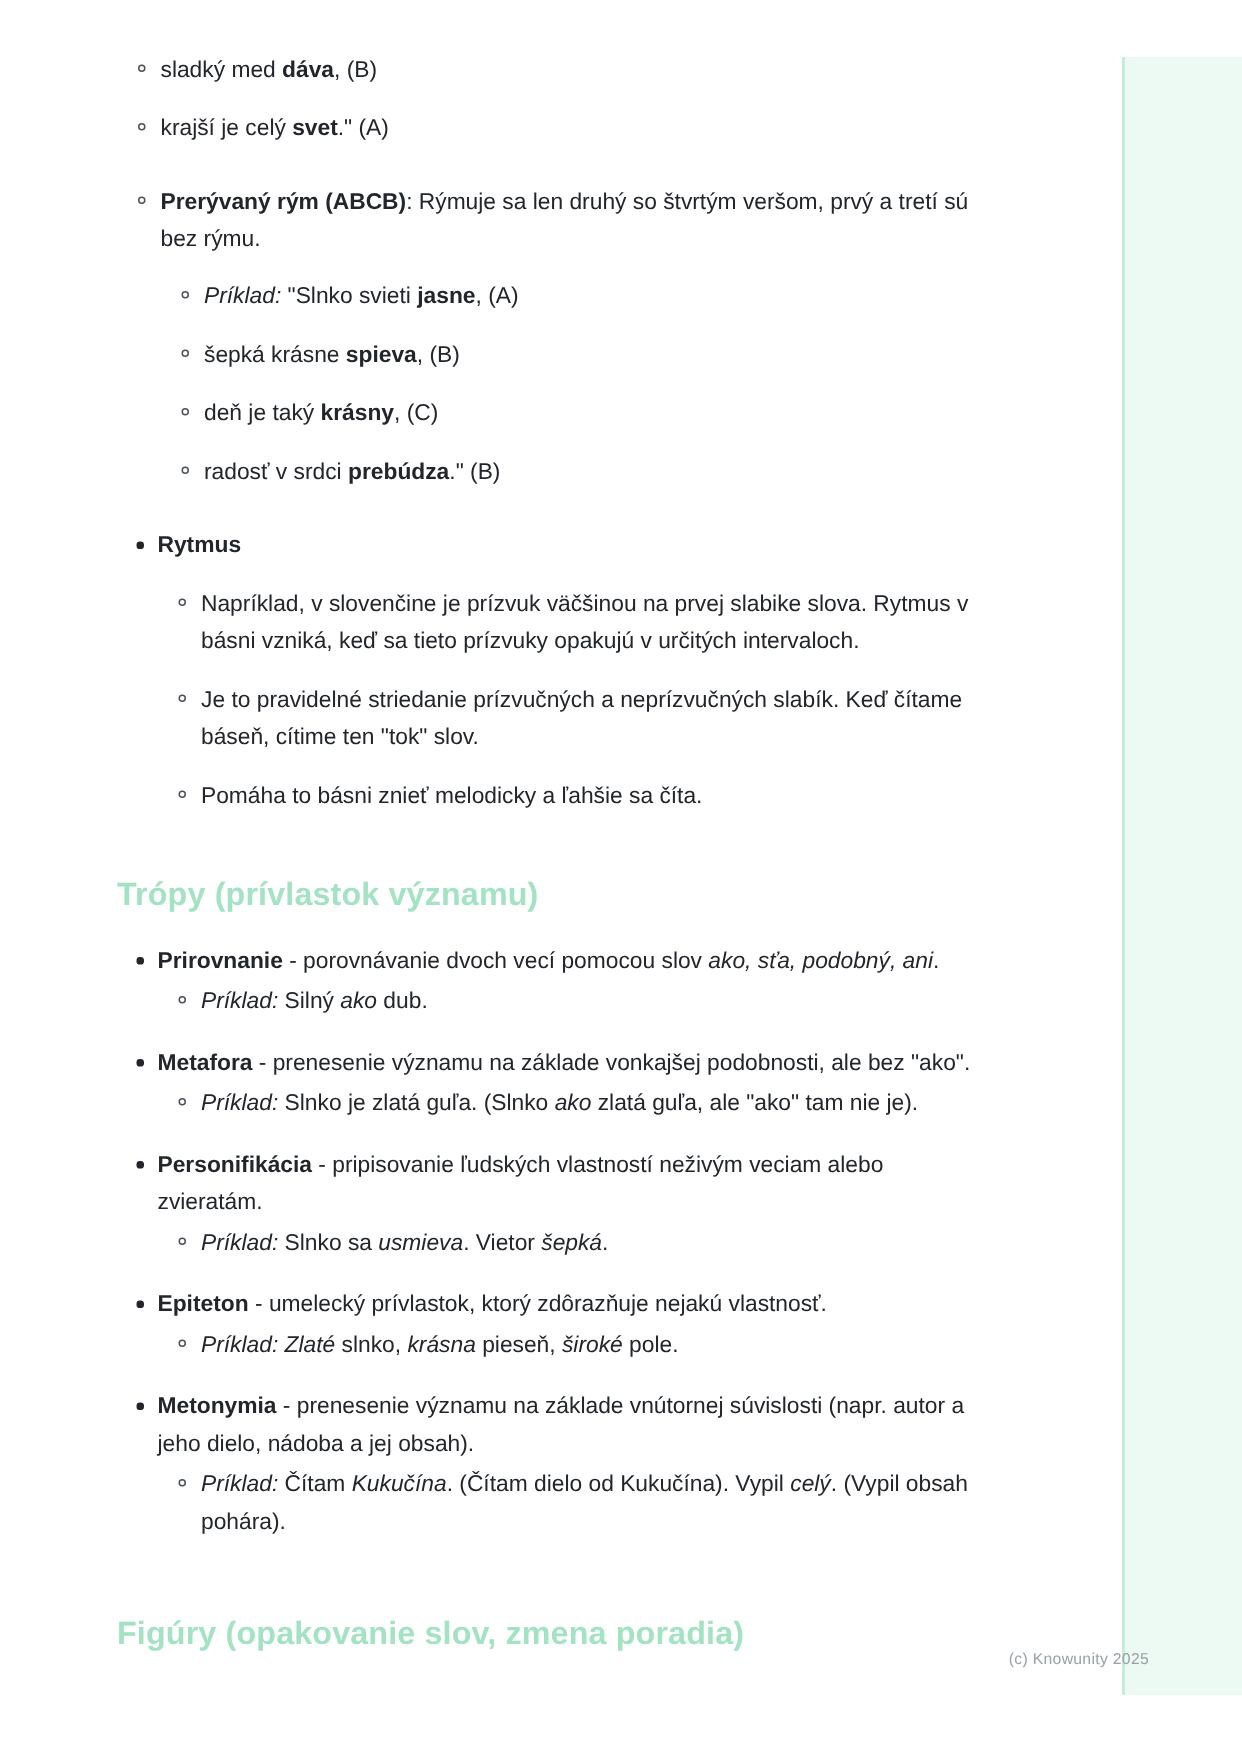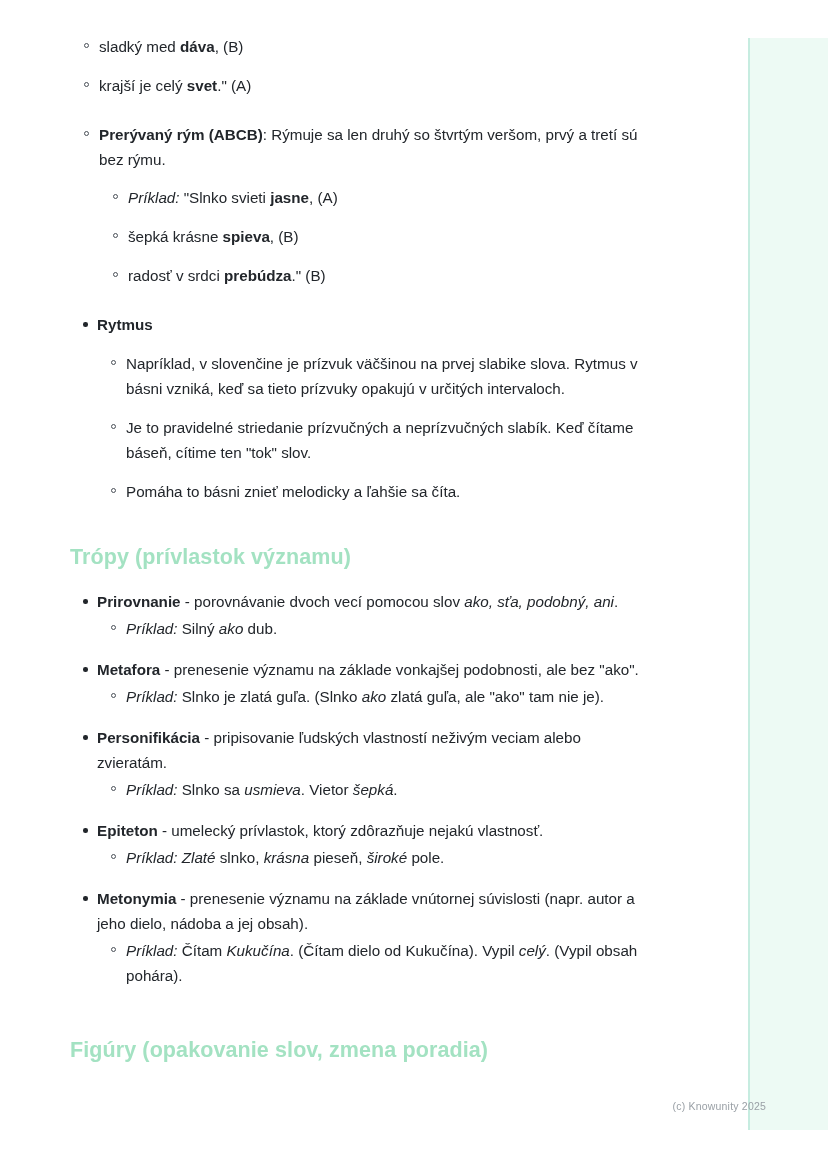--- a/index.html
+++ b/index.html
@@ -24,21 +24,21 @@
     left: 748px;
     top: 38px;
     width: 80px;
     height: 1092px;
     background: #edfaf4;
     border-left: 2px solid #c6ece0;
   }
 
   .page {
     position: absolute;
-    left: 4px;
+    left: 12px;
     top: 0;
     width: 748px;
     height: 1171px;
     padding: 12px;
     box-sizing: border-box;
   }
 
   .content {
     position: absolute;
     left: 66px;
@@ -174,20 +174,23 @@
         <span class="b">Prerývaný rým (ABCB)</span><span>: Rýmuje sa len druhý so štvrtým veršom, prvý a tretí sú bez rýmu.</span>
 
         <ul class="lvl3">
           <li>
             <span class="i">Príklad:</span><span> "Slnko svieti </span><span class="b">jasne</span><span>, (A)</span>
           </li>
           <li>
             <span>šepká krásne </span><span class="b">spieva</span><span>, (B)</span>
           </li>
           <li>
+            <span>deň je taký </span><span class="b">krásny</span><span>, (C)</span>
+          </li>
+          <li>
             <span>radosť v srdci </span><span class="b">prebúdza</span><span>." (B)</span>
           </li>
         </ul>
       </li>
     </ul>
 
     <div class="sp-rytmus"></div>
     <ul class="lvl1">
       <li>
         <span class="b">Rytmus</span>

